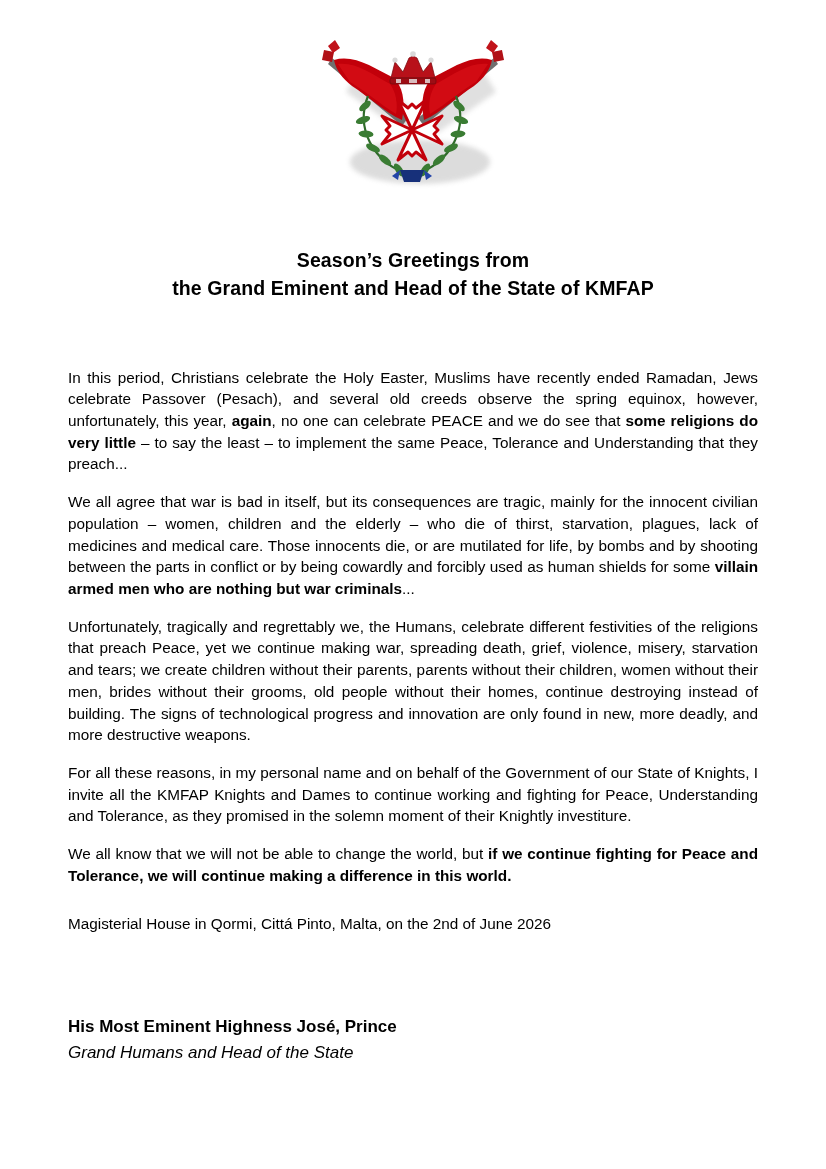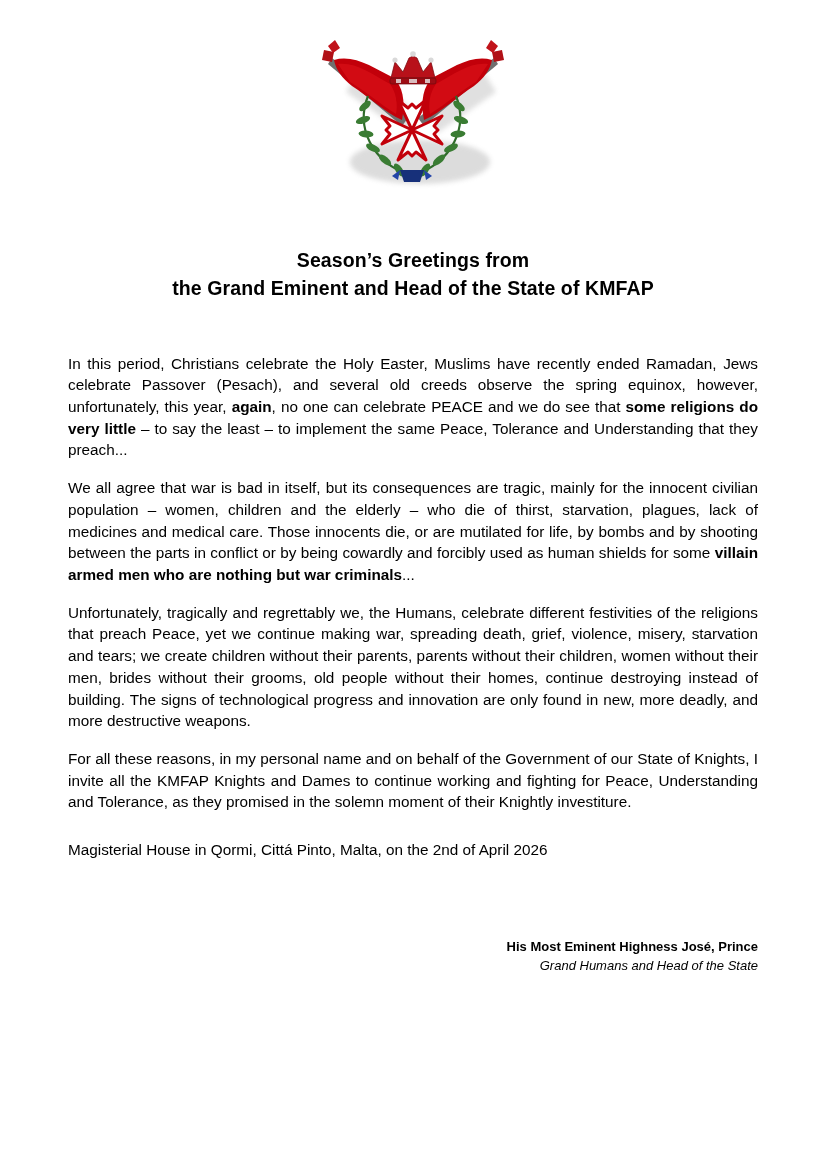--- a/index.html
+++ b/index.html
@@ -43,21 +43,21 @@
     margin-top: 52px;
     font-weight: bold;
     font-size: 19.5px;
     line-height: 1.45;
     letter-spacing: 0.1px;
   }
   .title-line { display: block; }
 
   
   .body-block {
-    margin: 2px auto;
+    margin: 16px auto;
     width: 690px;
     padding-top: 48px;
     font-size: 15.3px;
     line-height: 1.42;
     text-align: justify;
   }
   .para {
     margin: 0 0 16px 0;
     text-align: justify;
     text-justify: inter-word;
@@ -68,22 +68,21 @@
     text-align: left;
     margin: 26px 0 0 0;
     font-size: 15.3px;
   }
 
   
   .sign-block {
     width: 690px;
     margin: 12px auto;
     padding-top: 64px;
-    text-align: right;
-    font-size: 13px;
+    font-size: 17px;
     line-height: 1.5;
   }
   .sign-name {
     font-weight: bold;
     display: block;
   }
   .sign-role {
     font-style: italic;
     display: block;
   }
@@ -180,22 +179,23 @@
   <div class="title-block">
     <span class="title-line">Season’s Greetings from</span>
     <span class="title-line">the Grand Eminent and Head of the State of KMFAP</span>
   </div>
 
   <div class="body-block">
     <p class="para">In this period, Christians celebrate the Holy Easter, Muslims have recently ended Ramadan, Jews celebrate Passover (Pesach), and several old creeds observe the spring equinox, however, unfortunately, this year, <b>again</b>, no one can celebrate PEACE and we do see that <b>some religions do very little</b> – to say the least – to implement the same Peace, Tolerance and Understanding that they preach...</p>
     <p class="para">We all agree that war is bad in itself, but its consequences are tragic, mainly for the innocent civilian population – women, children and the elderly – who die of thirst, starvation, plagues, lack of medicines and medical care. Those innocents die, or are mutilated for life, by bombs and by shooting between the parts in conflict or by being cowardly and forcibly used as human shields for some <b>villain armed men who are nothing but war criminals</b>...</p>
     <p class="para">Unfortunately, tragically and regrettably we, the Humans, celebrate different festivities of the religions that preach Peace, yet we continue making war, spreading death, grief, violence, misery, starvation and tears; we create children without their parents, parents without their children, women without their men, brides without their grooms, old people without their homes, continue destroying instead of building. The signs of technological progress and innovation are only found in new, more deadly, and more destructive weapons.</p>
     <p class="para">For all these reasons, in my personal name and on behalf of the Government of our State of Knights, I invite all the KMFAP Knights and Dames to continue working and fighting for Peace, Understanding and Tolerance, as they promised in the solemn moment of their Knightly investiture.</p>
-
-    <p class="plain-para">Magisterial House in Qormi, Cittá Pinto, Malta, on the 2nd of April 2026</p>
+    <p class="para">We all know that we will not be able to change the world, but <b>if we continue fighting for Peace and Tolerance, we will continue making a difference in this world.</b></p>
+
+    <p class="plain-para">Magisterial House in Qormi, Cittá Pinto, Malta, on the 2nd of June 2026</p>
   </div>
 
   <div class="sign-block">
     <span class="sign-name">His Most Eminent Highness José, Prince</span>
     <span class="sign-role">Grand Humans and Head of the State</span>
   </div>
 
 </div>
 
 </body></html>

